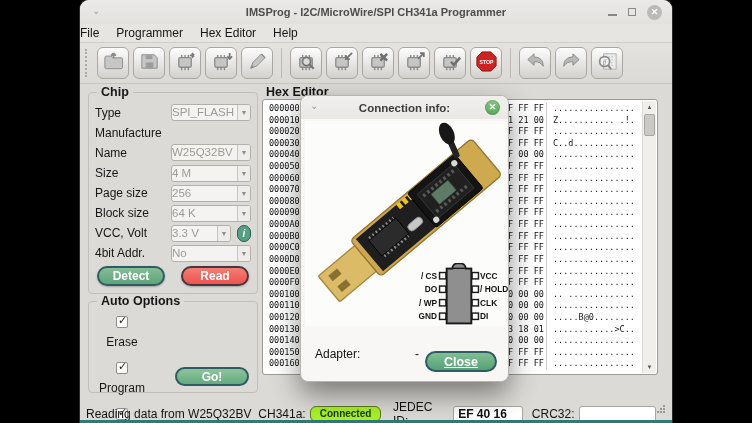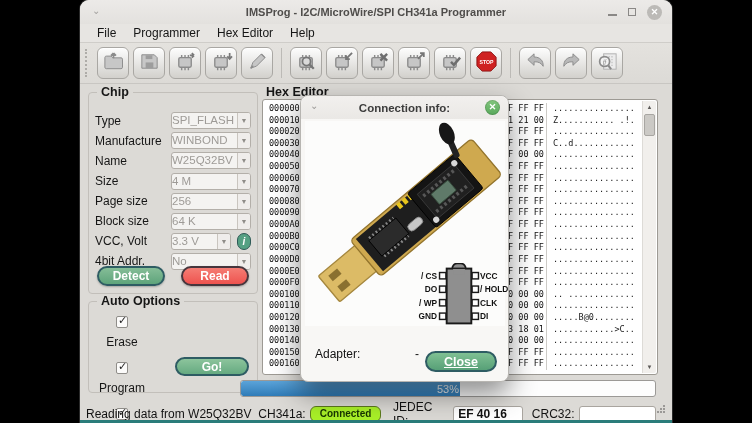--- a/index.html
+++ b/index.html
@@ -16,59 +16,59 @@
   .tb-chevron { position:absolute; left:12px; top:5px; color:#a4a2a0; font-size:10px; }
   .tb-title { flex:1; text-align:center; font-size:11px; font-weight:bold; color:#4f4d4b; }
   .tb-controls { position:absolute; right:10px; top:0; height:24px; display:flex; align-items:center; gap:11px; }
   .tb-min { width:9px; height:1.5px; background:#8a8886; margin-top:6px; }
   .tb-max { width:8px; height:8px; border:1.4px solid #8a8886; }
   .tb-close { width:15px; height:15px; border-radius:50%; background:#bcbab7; color:#fff;
     font-size:9px; line-height:15px; text-align:center; font-weight:bold; }
 
   
   .menubar { position:absolute; left:0; top:24px; right:0; height:19px; background:#e7e5e2;
-    border-bottom:1px solid #cfcdc9; display:flex; align-items:center; padding-left:17px; gap:17px; }
+    border-bottom:1px solid #cfcdc9; display:flex; align-items:center; padding-left:0; gap:17px; }
   .menu-item { font-size:12px; color:#161616; }
 
   
   .toolbar { position:absolute; left:0; top:43px; right:0; height:41px;
     background:linear-gradient(#e4e2de,#dcdad6); border-bottom:1px solid #c8c6c2;
     display:flex; align-items:center; padding-left:5px; gap:4px; }
   .tool-handle { width:5px; height:28px; border-left:2px dotted #aeaca8; margin-right:3px; }
   .tool-sep { width:1px; height:30px; background:#bcbab6; margin:0 4px; }
   .tool-btn { width:32px; height:32px; border-radius:6px; border:1px solid #a9a7a3;
     background:linear-gradient(#fdfdfd,#d2d0cc); box-shadow:inset 0 1px 0 #fff;
     display:flex; align-items:center; justify-content:center; }
   .tool-btn svg { width:23px; height:23px; }
 
   
   .groupbox { position:absolute; border:1px solid #c2bfba; border-radius:4px; }
   .gb-legend { position:absolute; top:-8px; left:8px; background:#dcdad6; padding:0 4px;
     font-size:12.5px; font-weight:bold; color:#161616; }
   #chipBox { left:8px; top:92px; width:170px; height:202px; }
   #autoBox { left:8px; top:301px; width:170px; height:92px; }
 
-  .fields { position:absolute; left:6px; right:6px; top:11px; display:flex; flex-direction:column; gap:2.6px;margin-top:8px; }
+  .fields { position:absolute; left:6px; right:6px; top:11px; display:flex; flex-direction:column; gap:2.6px; }
   .field-row { display:flex; align-items:center; height:17.5px; }
   .f-label { flex:0 0 76px; font-size:12px; color:#161616; }
   .select { flex:1; height:17px; position:relative; border:1px solid #b3afa9; border-radius:3px;
     background:#f4f3f1; color:#9e9b97; font-size:11.5px; line-height:15px; padding-left:0;
     overflow:hidden; white-space:nowrap; }
   .select.narrow { flex:0 0 60px; }
   .sel-btn { position:absolute; right:0; top:0; bottom:0; width:13px; border-left:1px solid #c9c5bf;
     color:#8f8d89; font-size:7px; display:flex; align-items:center; justify-content:center; background:#efedeb; }
   .info-btn { margin-left:6px; width:21px; height:17px; border-radius:9px; background:#55a083;
     border:1.5px solid #2f5a57; color:#fff; font-size:10px; font-style:italic; font-weight:bold;
     display:flex; align-items:center; justify-content:center; }
   .chip-buttons { position:absolute; left:8px; right:8px; bottom:7px; display:flex; justify-content:space-between; }
   .btn { height:20px; border-radius:10px; color:#fff; font-weight:bold; font-size:12px;
     display:flex; align-items:center; justify-content:center; box-shadow:0 1px 2px rgba(0,0,0,.25); }
   .btn-detect { width:68px; background:linear-gradient(#85bd97,#5ea47b); border:2px solid #2e5c63; }
   .btn-read   { width:68px; background:linear-gradient(#f57d74,#ee534f); border:2px solid #46363d; }
-  .btn-go { position:absolute; right:8px; bottom:16px; width:74px; height:19px; border-radius:10px;
+  .btn-go { position:absolute; right:8px; bottom:6px; width:74px; height:19px; border-radius:10px;
     background:linear-gradient(#8cc49c,#66aa81); border:2px solid #2e5c63; color:#fff;
     font-weight:bold; font-size:12px; display:flex; align-items:center; justify-content:center; }
   .opts { position:absolute; left:10px; top:14px; display:flex; flex-direction:column; gap:13px; }
   .opt-row { display:flex; align-items:center; gap:7px; font-size:12px; color:#161616;flex-direction:column; }
   .checkbox { width:12px; height:12px; background:#fcfbfa; border:1px solid #8f8d89; border-radius:2px;
     position:relative; }
   .checkbox.checked::after { content:"✓"; position:absolute; left:1px; top:-3px; font-size:11px; color:#1d1d1d; }
 
   
   .hex-title { position:absolute; left:186px; top:85px; font-size:12.5px; font-weight:bold; color:#161616; }
@@ -263,21 +263,20 @@
 
     <div class="groupbox" id="chipBox">
       <span class="gb-legend">Chip</span>
       <div class="fields" id="chipFields">
           <div class="field-row">
             <span class="f-label">Type</span>
             <div class="select"><span class="sel-val">SPI_FLASH</span><span class="sel-btn">▼</span></div>
           </div>
           <div class="field-row">
             <span class="f-label">Manufacture</span>
-            <div class="select"><span class="sel-val">WINBOND</span><span class="sel-btn">▼</span></div>
           </div>
           <div class="field-row">
             <span class="f-label">Name</span>
             <div class="select"><span class="sel-val">W25Q32BV</span><span class="sel-btn">▼</span></div>
           </div>
           <div class="field-row">
             <span class="f-label">Size</span>
             <div class="select"><span class="sel-val">4 M</span><span class="sel-btn">▼</span></div>
           </div>
           <div class="field-row">
@@ -442,24 +441,20 @@
             <span class="h-ascii">................</span>
           </div>
         </div>
       <div class="hex-scroll">
         <div class="hs-up">▲</div>
         <div class="hs-thumb"></div>
         <div class="hs-down">▼</div>
       </div>
     </div>
 
-    <div class="progress">
-      <div class="progress-fill" id="progressFill" style="width: 53%;"></div>
-      <div class="progress-label">53%</div>
-    </div>
 
     <div class="statusbar">
       <span class="sb-msg">Reading data from W25Q32BV</span>
       <span class="sb-label">CH341a:</span>
       <span class="badge" style="background: rgb(169, 241, 40);">Connected</span>
       <span class="gap12"></span>
       <span class="sb-label">JEDEC ID:</span>
       <span class="sb-field" id="jedecField">EF 40 16</span>
       <span class="gap8"></span>
       <span class="sb-label">CRC32:</span>

